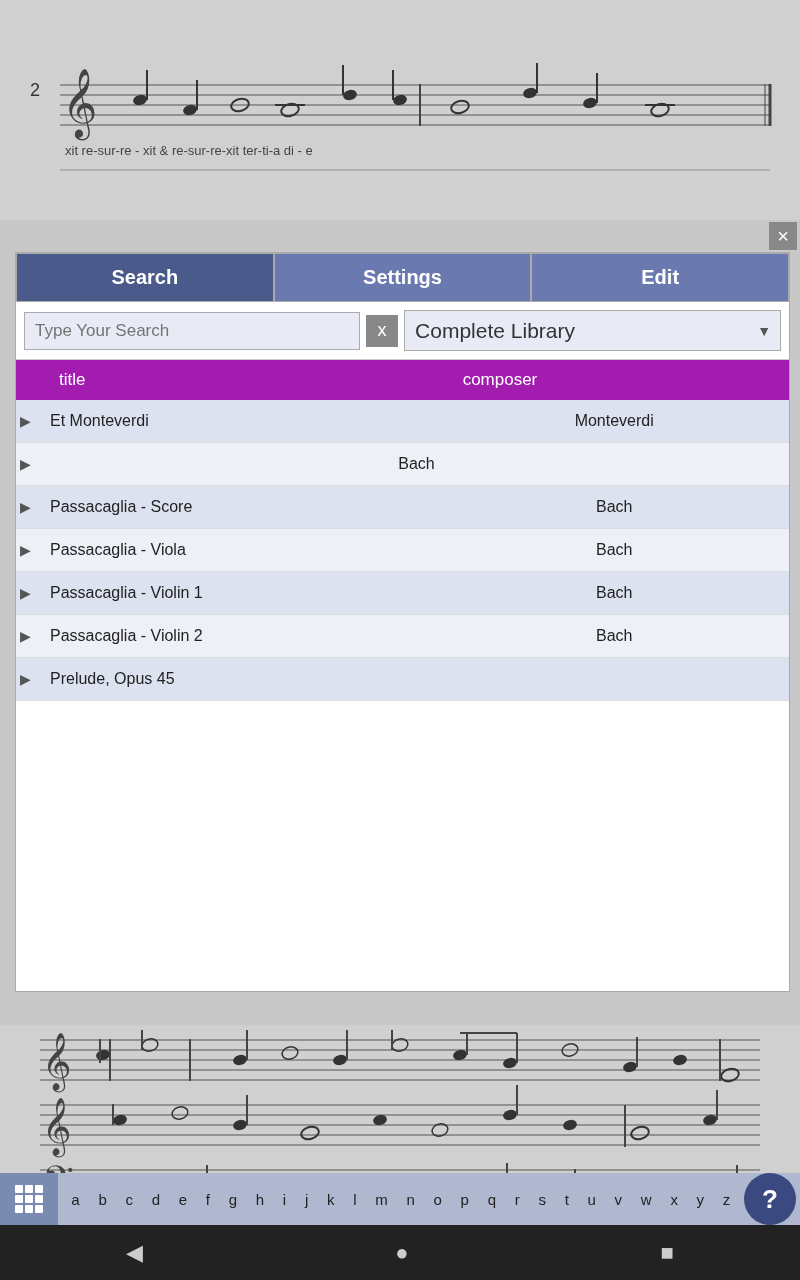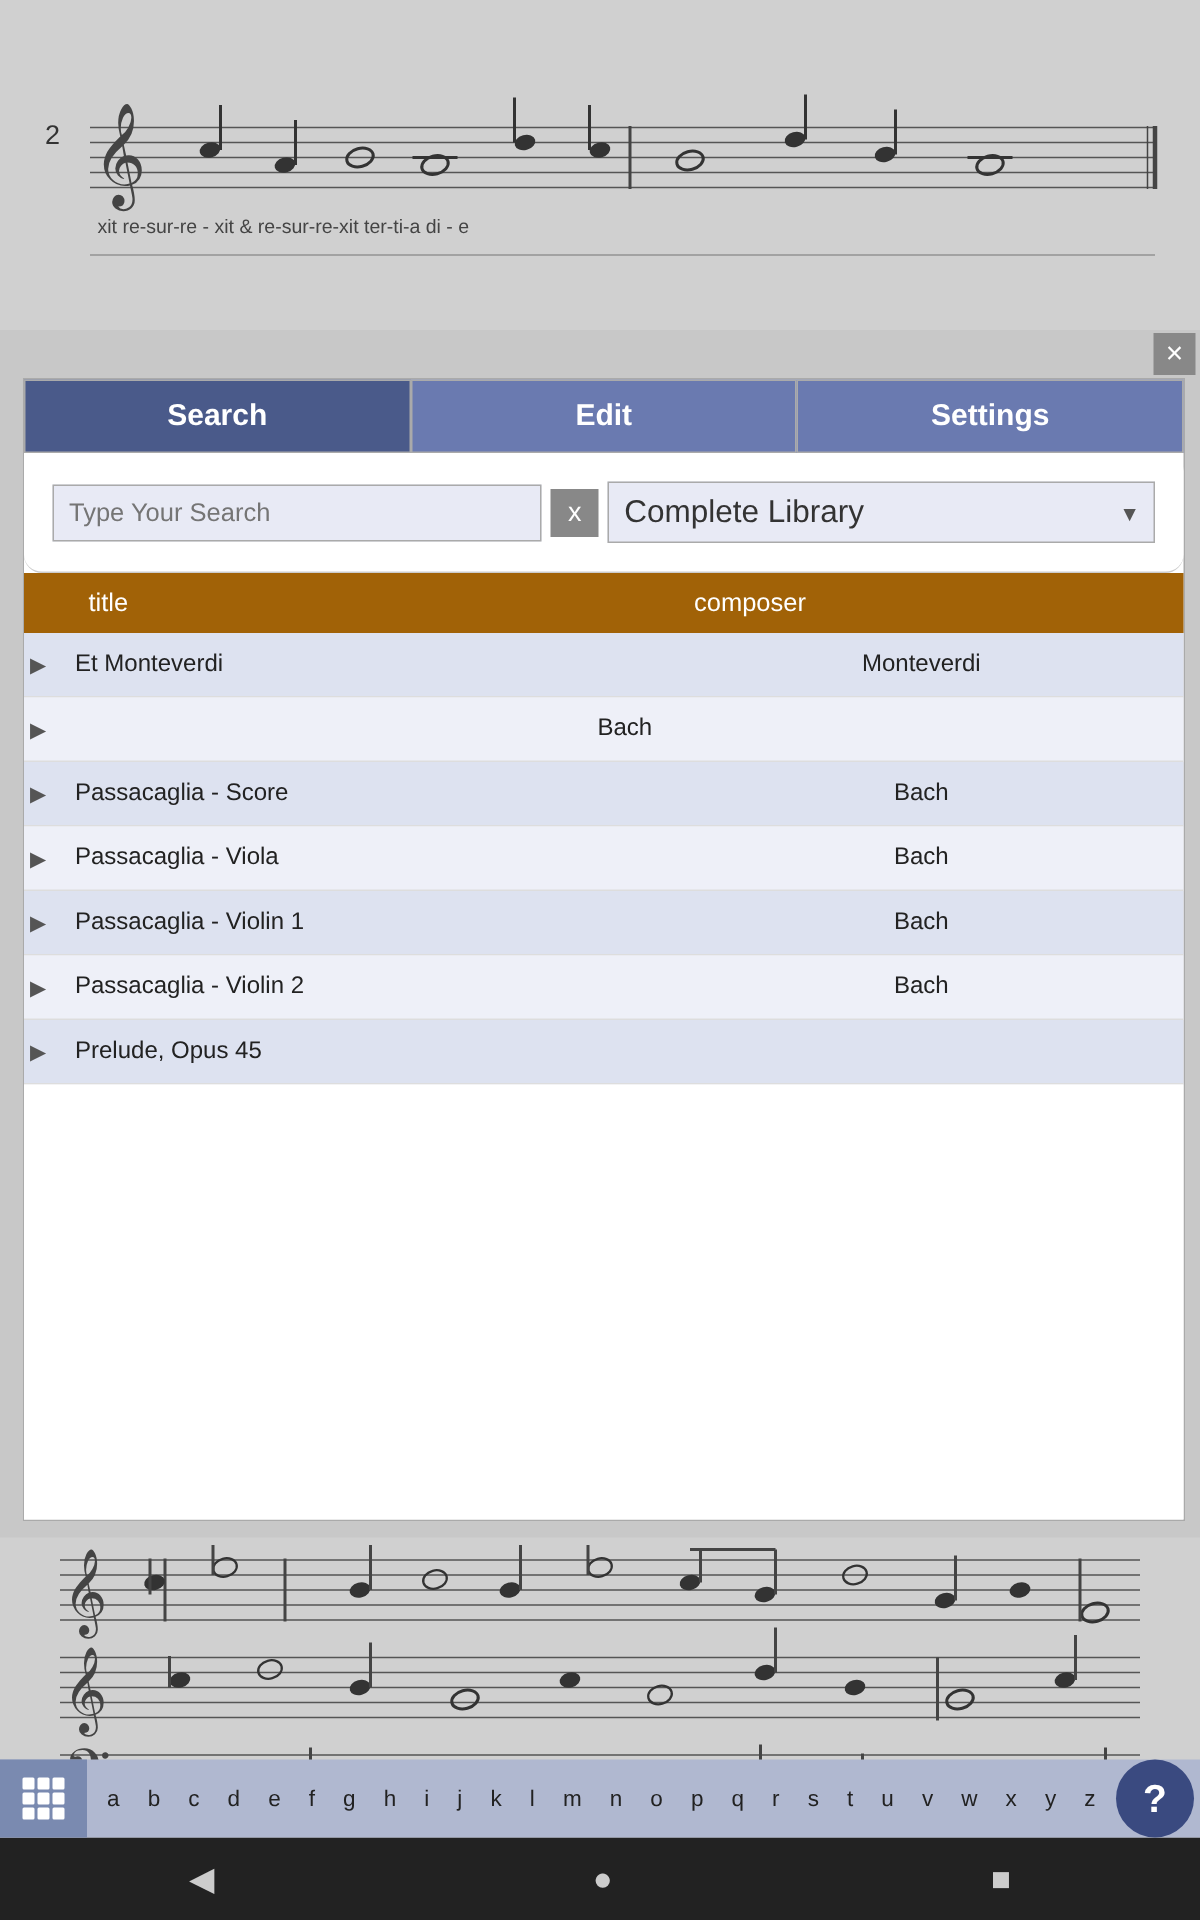--- a/index.html
+++ b/index.html
@@ -96,25 +96,24 @@
       background: #6a7ab0;
     }
     .tab-settings {
       background: #6a7ab0;
     }
 
     
     .search-bar {
       display: flex;
       align-items: center;
-      padding: 19px;
+      padding: 8px;
       background: #fff;
       border-bottom: 1px solid #ccc;
       gap: 6px;
-      border-radius: 12px;
     }
     .search-input {
       flex: 1;
       padding: 8px 10px;
       font-size: 17px;
       border: 1px solid #aaa;
       background: #e8eaf5;
       color: #888;
       outline: none;
     }
@@ -150,21 +149,21 @@
       position: absolute;
       right: 10px;
       top: 50%;
       transform: translateY(-50%);
       pointer-events: none;
       color: #555;
       font-size: 14px;
     }
     .table-header {
       display: flex;
-      background: #a16207;
+      background: #a21caf;
       color: white;
     }
     .col-title-header {
       flex: 1.2;
       padding: 10px 15px;
       font-size: 17px;
       font-weight: normal;
     }
     .col-composer-header {
       flex: 1;
@@ -339,22 +338,22 @@
     <line x1="40" y1="115" x2="750" y2="115" stroke="#555" stroke-width="0.5"></line>
   </svg>
 </div>
 
 <button class="close-btn">×</button>
 
 <div class="main-panel">
 
   <div class="tabs">
     <div class="tab tab-search">Search</div>
+    <div class="tab tab-settings">Settings</div>
     <div class="tab tab-edit">Edit</div>
-    <div class="tab tab-settings">Settings</div>
   </div>
 
   <div class="search-bar">
     <input class="search-input" type="text" placeholder="Type Your Search" style="">
     <button class="clear-btn">x</button>
     <div class="select-wrapper">
       <select>
         <option>Complete Library</option>
         <option>My Library</option>
         <option>Favorites</option>

